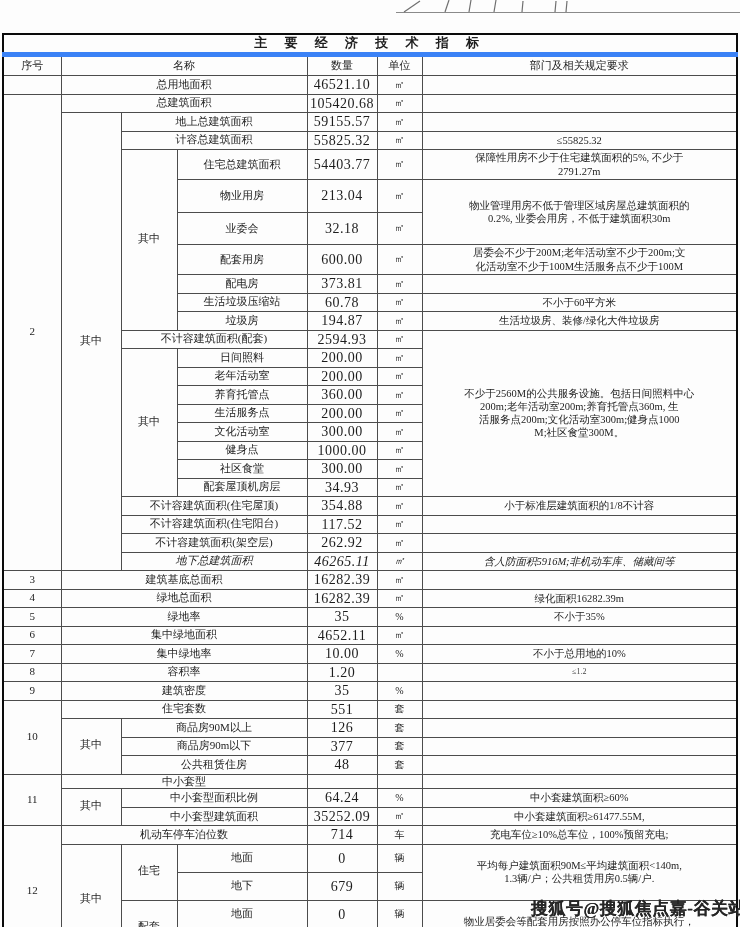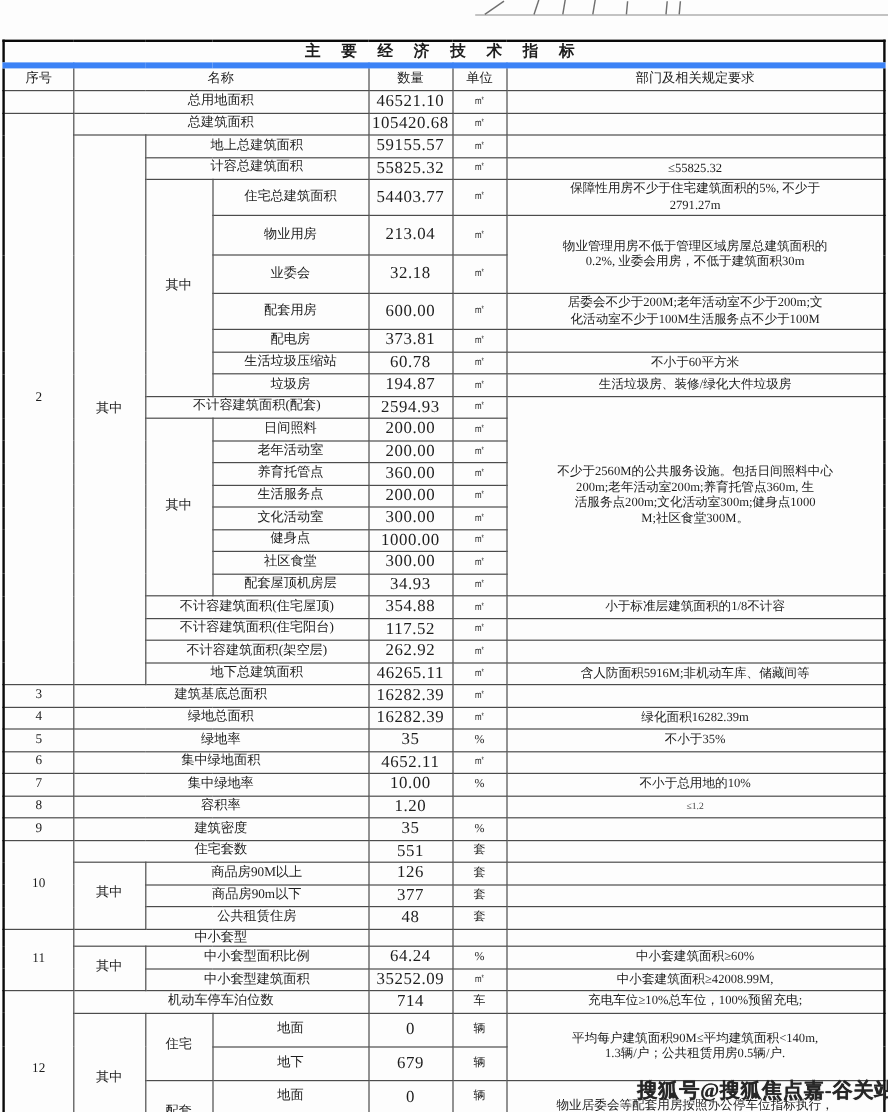--- a/index.html
+++ b/index.html
@@ -214,21 +214,21 @@
           <td class="c-qty">117.52</td>
           <td class="c-unit">㎡</td>
           <td class="c-req"></td>
         </tr>
         <tr style="height: 16px; margin-left: 45px;">
           <td class="c-name" colspan="2">不计容建筑面积(架空层)</td>
           <td class="c-qty">262.92</td>
           <td class="c-unit">㎡</td>
           <td class="c-req"></td>
         </tr>
-        <tr style="height: 17px;">
+        <tr style="height: 17px; font-style: italic;">
           <td class="c-name" colspan="2">地下总建筑面积</td>
           <td class="c-qty">46265.11</td>
           <td class="c-unit">㎡</td>
           <td class="c-req">含人防面积5916M;非机动车库、储藏间等</td>
         </tr>
         <tr style="height: 17px;">
           <td class="c-seq">3</td>
           <td class="c-name" colspan="3">建筑基底总面积</td>
           <td class="c-qty">16282.39</td>
           <td class="c-unit">㎡</td>
@@ -313,21 +313,21 @@
           <td class="c-sub" rowspan="2">其中</td>
           <td class="c-name" colspan="2">中小套型面积比例</td>
           <td class="c-qty">64.24</td>
           <td class="c-unit">%</td>
           <td class="c-req">中小套建筑面积≥60%</td>
         </tr>
         <tr style="height: 14px;">
           <td class="c-name" colspan="2">中小套型建筑面积</td>
           <td class="c-qty">35252.09</td>
           <td class="c-unit">㎡</td>
-          <td class="c-req">中小套建筑面积≥42008.99M,</td>
+          <td class="c-req">中小套建筑面积≥61477.55M,</td>
         </tr>
         <tr style="height: 18px;">
           <td class="c-seq" rowspan="5">12</td>
           <td class="c-name" colspan="3">机动车停车泊位数</td>
           <td class="c-qty">714</td>
           <td class="c-unit">车</td>
           <td class="c-req">充电车位≥10%总车位，100%预留充电;</td>
         </tr>
         <tr style="height: 28px;">
           <td class="c-sub" rowspan="4">其中</td>

